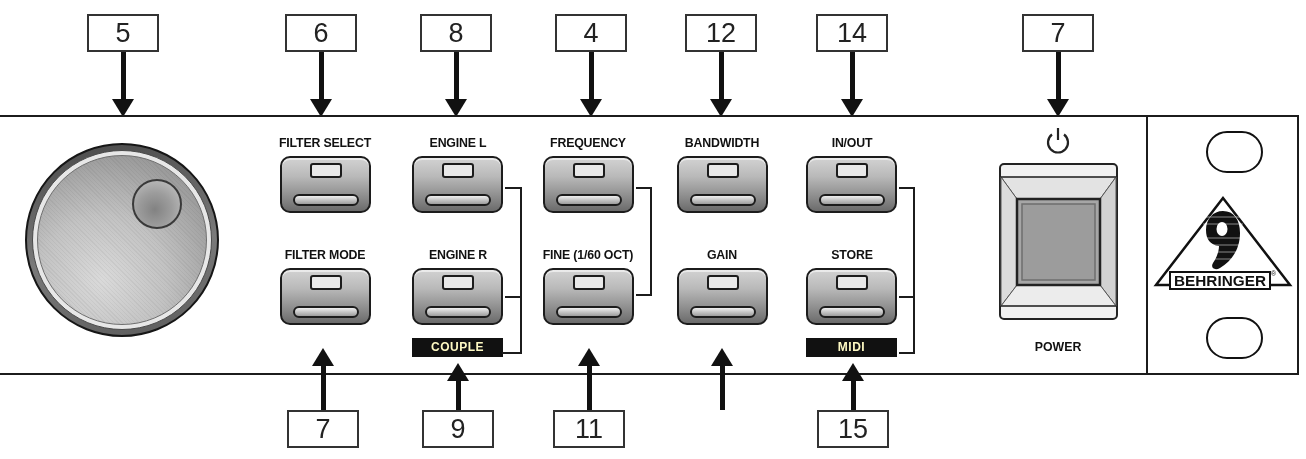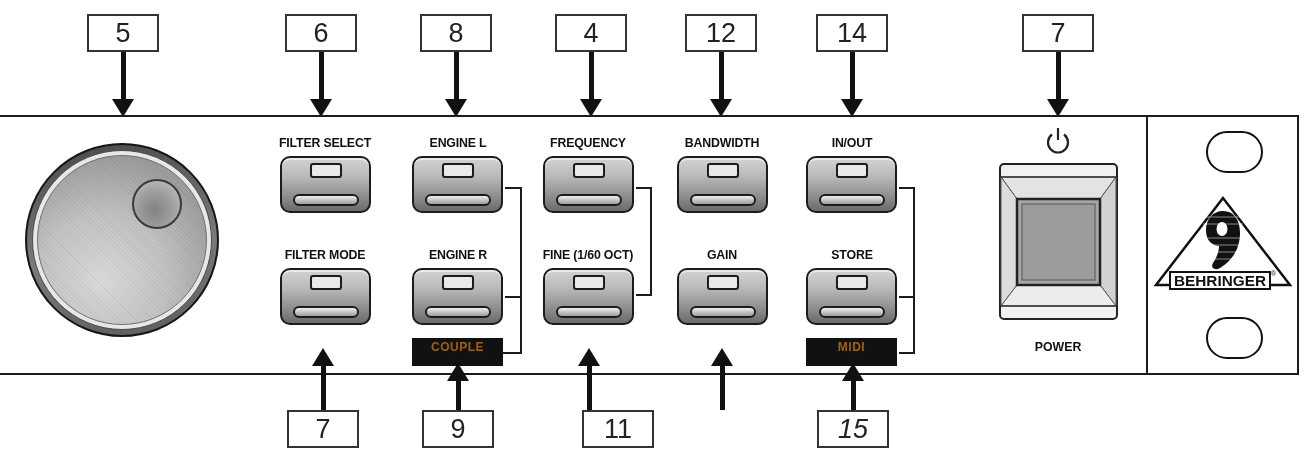--- a/index.html
+++ b/index.html
@@ -31,21 +31,21 @@
   .pbtn{position:absolute;width:91px;height:57px;box-sizing:border-box;border:2px solid #1c1c1c;
         border-radius:10px;background:linear-gradient(#d2d2d2 0%,#b9b9b9 35%,#8a8a8a 75%,#6b6b6b 100%);
         box-shadow:inset 0 2px 0 rgba(255,255,255,.55);cursor:pointer;}
   .pbtn .led{position:absolute;left:50%;transform:translateX(-50%);top:5px;width:32px;height:15px;
         box-sizing:border-box;background:#e9e9e9;border:2px solid #1c1c1c;border-radius:3px;}
   .pbtn .pill{position:absolute;left:50%;transform:translateX(-50%);bottom:5px;width:66px;height:12px;
         box-sizing:border-box;background:linear-gradient(#efefef,#9d9d9d);border:2px solid #1c1c1c;
         border-radius:7px;}
   .blabel{position:absolute;width:140px;text-align:center;font-weight:bold;font-size:13px;
         color:#111;letter-spacing:-.2px;transform:scaleX(.95);}
-  .tag{position:absolute;top:338px;width:91px;height:28px;background:#111;color:#a16207;
+  .tag{position:absolute;top:338px;width:91px;height:19px;background:#111;color:#fef9c3;
         font-weight:bold;font-size:12px;line-height:19px;text-align:center;letter-spacing:.5px;}
   .bl{position:absolute;background:#1c1c1c;}
 
   
   #wheel{position:absolute;left:25px;top:143px;width:194px;height:194px;border-radius:50%;
          box-sizing:border-box;border:2px solid #161616;
          background:linear-gradient(170deg,#494949,#7a7a7a 55%,#5c5c5c);cursor:pointer;}
   #wheel .ring{position:absolute;inset:5px;border-radius:50%;background:#e7e7e7;
          border:1px solid #4a4a4a;}
   #wheel .face{position:absolute;inset:10px;border-radius:50%;border:1px solid #6f6f6f;
@@ -240,16 +240,16 @@
       <div class="head"></div>
       <div class="stem"></div>
     </div>
   <div class="arr up short" style="left:842px;top:363px;">
       <div class="head"></div>
       <div class="stem"></div>
     </div>
 
   <div class="cbox" style="left:287px;top:410px;">7</div>
   <div class="cbox" style="left:422px;top:410px;">9</div>
-  <div class="cbox" style="left:582px;top:410px;">11</div>
-  <div class="cbox" style="left:817px;top:410px;font-style:italic;">15</div>
+  <div class="cbox" style="left:553px;top:410px;">11</div>
+  <div class="cbox" style="left:817px;top:410px;">15</div>
 
 </div>
 
 </body></html>

